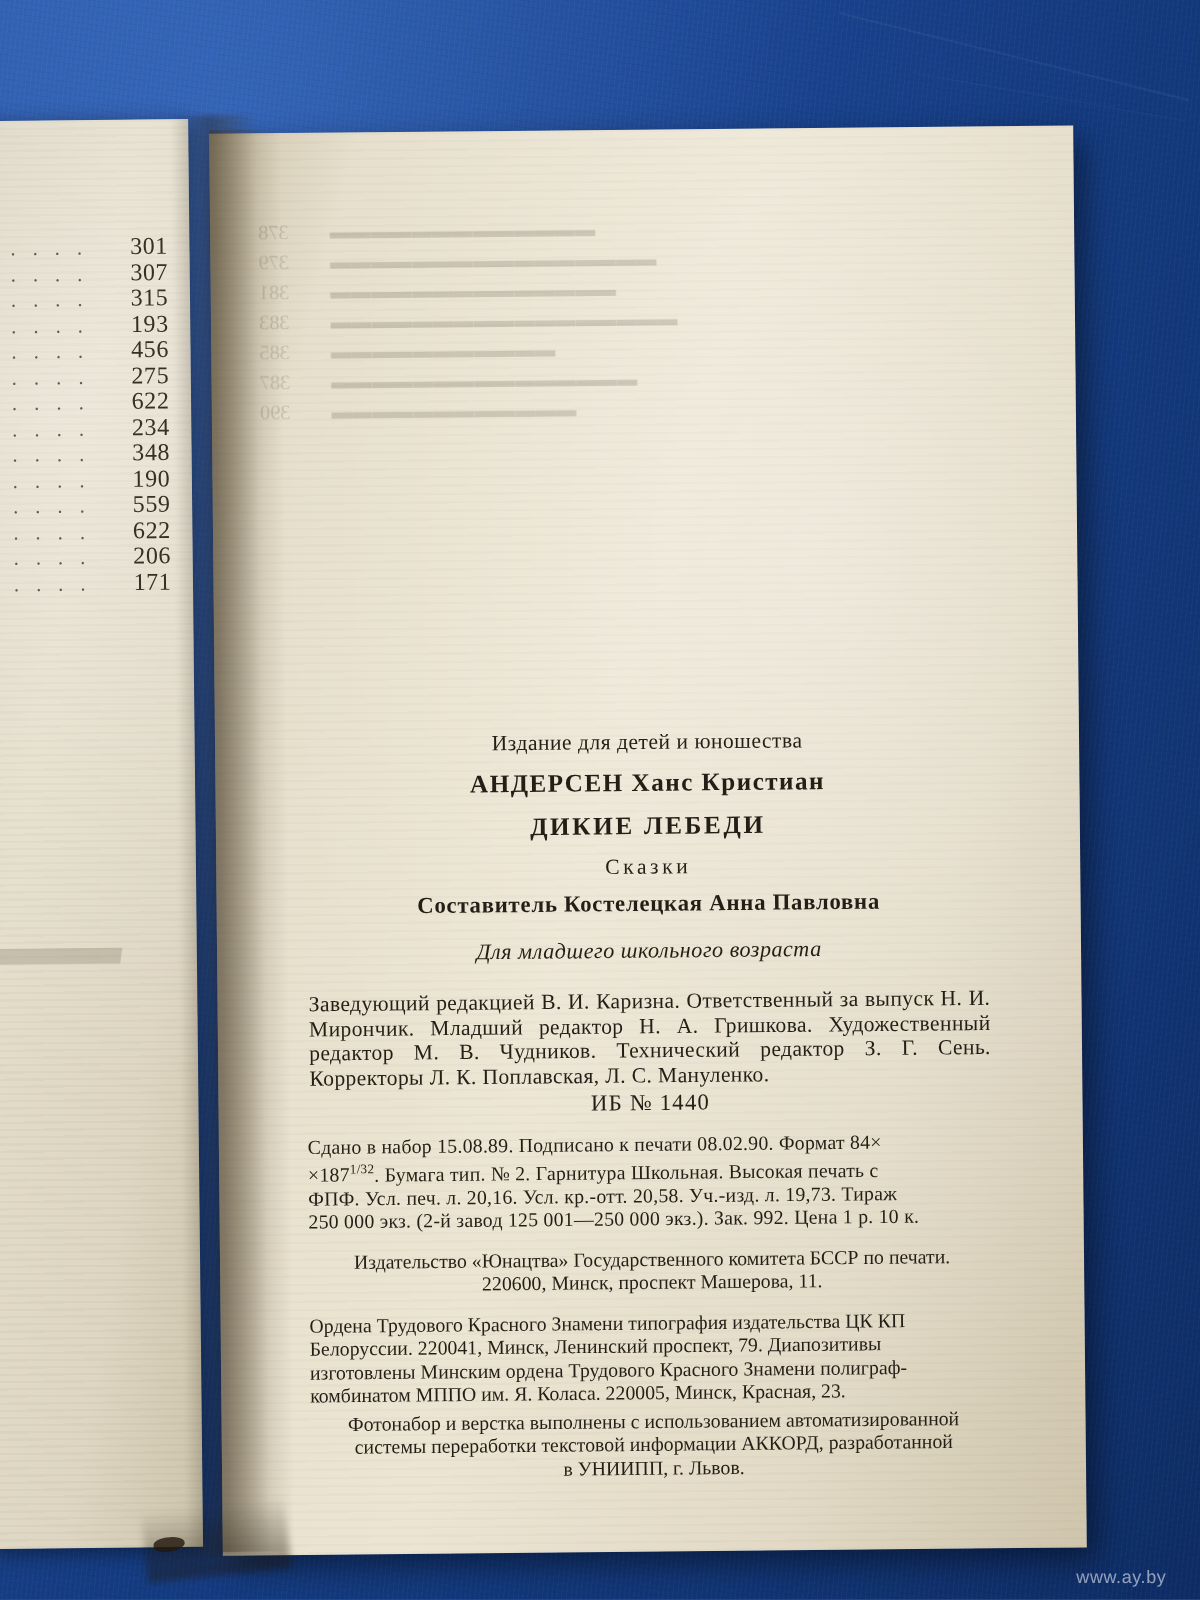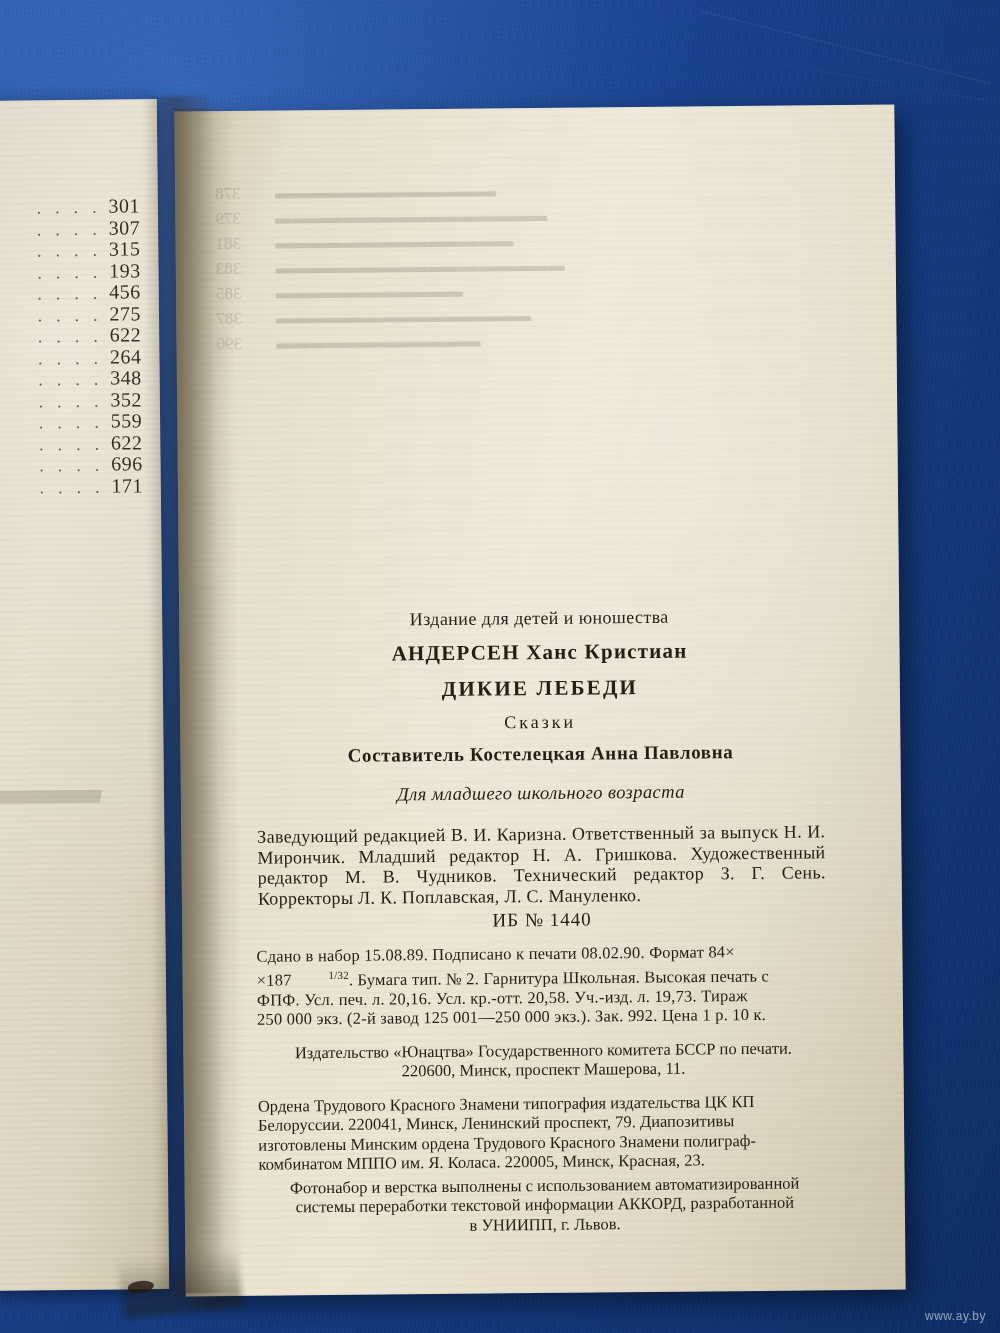--- a/index.html
+++ b/index.html
@@ -43,21 +43,21 @@
     position:absolute;left:0;top:95px;width:175px;
     font-size:19px;color:#3a3226;letter-spacing:.5px;
   }
   .toc .row{
     display:flex;justify-content:flex-end;align-items:baseline;
     height:21.5px;padding-right:18px;
   }
   .toc .dots{
     flex:0 0 auto;color:#4a4134;letter-spacing:5px;font-size:17px;margin-right:7px;opacity:.85;
   }
-  .toc .pg{font-size:20px;color:#372f23;font-family:"Liberation Serif",serif;}
+  .toc .pg{font-size:20px;color:#372f23;font-family:"Liberation Serif",serif;margin-left:28px;}
   .left-ghost{
     position:absolute;left:2px;top:690px;width:110px;height:13px;
     background:rgba(90,80,60,.22);
     filter:blur(.4px);
     transform:skewX(-8deg);
   }
 
   
   .gutter{
     position:absolute;left:150px;top:96px;width:70px;height:1200px;
@@ -129,39 +129,39 @@
     font-size:16.5px;line-height:19.5px;
   }
   .printblock{
     width:572px;margin:14px auto 0 auto;text-align:justify;text-align-last:left;
     font-size:16.5px;line-height:19.5px;
   }
   .lastblock{
     width:572px;margin:4px auto 0 auto;text-align:justify;text-align-last:center;
     font-size:16.5px;line-height:19.5px;
   }
-  sup{font-size:11px;margin-left:37px;}
+  sup{font-size:11px;}
   .nowrap{white-space:nowrap;}
 
   
   .spine-bottom{
     position:absolute;left:120px;bottom:20px;width:120px;height:60px;
     background:linear-gradient(180deg, rgba(40,30,15,0), rgba(30,22,10,.45));
     filter:blur(3px);transform:rotate(-6deg);
   }
   .dark-nick{
     position:absolute;left:128px;bottom:40px;width:26px;height:12px;
     background:#22180c;border-radius:40% 60% 50% 50%;opacity:.8;transform:rotate(-10deg);
   }
   
   .watermark{
-    position:absolute;right:14px;bottom:10px;
+    position:absolute;right:28px;bottom:10px;
     color:rgba(255,255,255,.55);
     font-family:"Liberation Sans", sans-serif;
-    font-size:12px;letter-spacing:.5px;
+    font-size:15px;letter-spacing:.5px;
   }
 </style>
 </head>
 <body>
 
 <div class="bg"></div>
 <div class="scratch" style="left:700px;top:10px;width:300px;height:2px;transform:rotate(14deg);opacity:.25;"></div>
 <div class="scratch" style="left:760px;top:60px;width:230px;height:1px;transform:rotate(10deg);opacity:.2;"></div>
 <div class="scratch" style="left:30px;top:1255px;width:120px;height:2px;transform:rotate(-6deg);opacity:.18;"></div>
 
@@ -191,41 +191,41 @@
     <div class="row">
         <span class="dots">. . . .</span>
         <span class="pg">275</span>
       </div>
     <div class="row">
         <span class="dots">. . . .</span>
         <span class="pg">622</span>
       </div>
     <div class="row">
         <span class="dots">. . . .</span>
-        <span class="pg">264</span>
+        <span class="pg">234</span>
       </div>
     <div class="row">
         <span class="dots">. . . .</span>
         <span class="pg">348</span>
       </div>
     <div class="row">
         <span class="dots">. . . .</span>
-        <span class="pg">352</span>
+        <span class="pg">190</span>
       </div>
     <div class="row">
         <span class="dots">. . . .</span>
         <span class="pg">559</span>
       </div>
     <div class="row">
         <span class="dots">. . . .</span>
         <span class="pg">622</span>
       </div>
     <div class="row">
         <span class="dots">. . . .</span>
-        <span class="pg">696</span>
+        <span class="pg">206</span>
       </div>
     <div class="row">
         <span class="dots">. . . .</span>
         <span class="pg">171</span>
       </div>
   </div>
   <div class="left-ghost"></div>
 </div>
 
 <div class="right-page">

